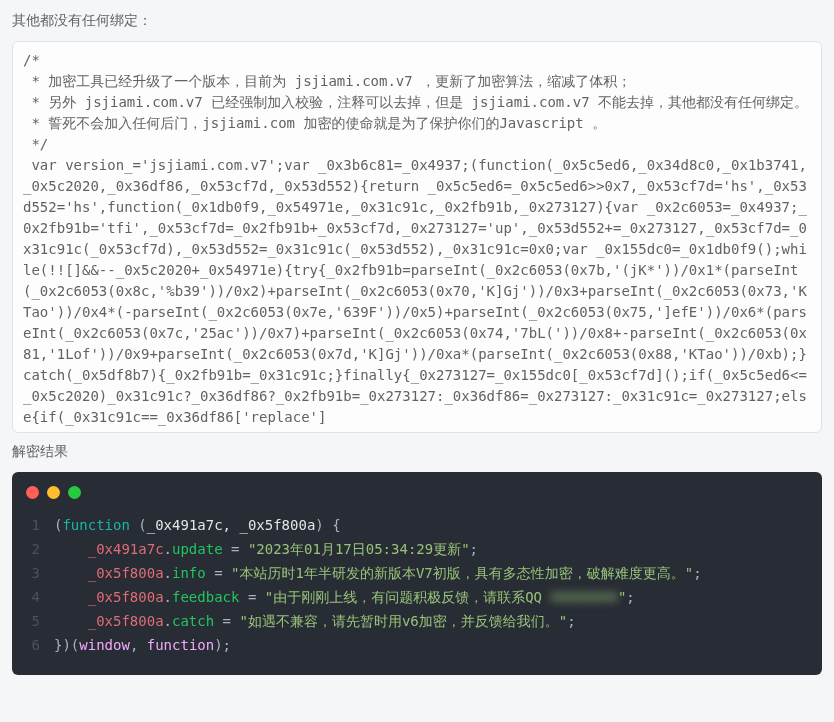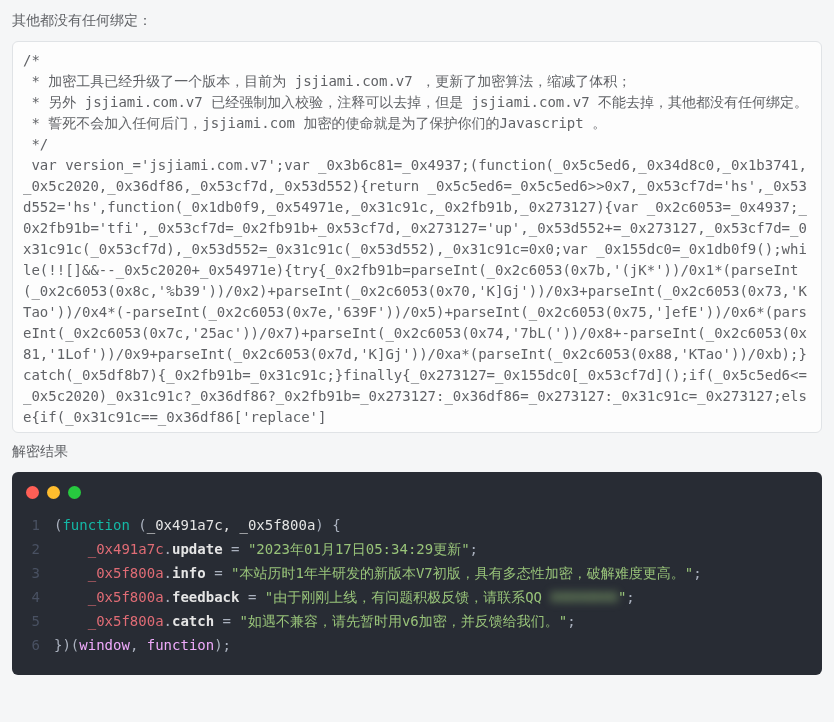--- a/index.html
+++ b/index.html
@@ -75,21 +75,21 @@
     text-align: right;
     padding-right: 14px;
     user-select: none;
     flex-shrink: 0;
   }
   .content { color: #abb2bf; flex: 1; }
   .tkn-punc   { color: #abb2bf; }
   .tkn-kw     { color: #14b8a6; }
   .tkn-param  { color: #e5e5e5; }
   .tkn-ident  { color: #e06c75; margin-top: 8px; }
-  .tkn-prop   { color: #e5e5e5; font-weight: bold; }
+  .tkn-prop   { color: #22c55e; }
   .tkn-eq     { color: #abb2bf; }
   .tkn-str    { color: #98c379; }
   .tkn-win    { color: #f0abfc; }
   .blur {
     filter: blur(4px);
     display: inline-block;
   }
 </style>
 </head>
 <body>

